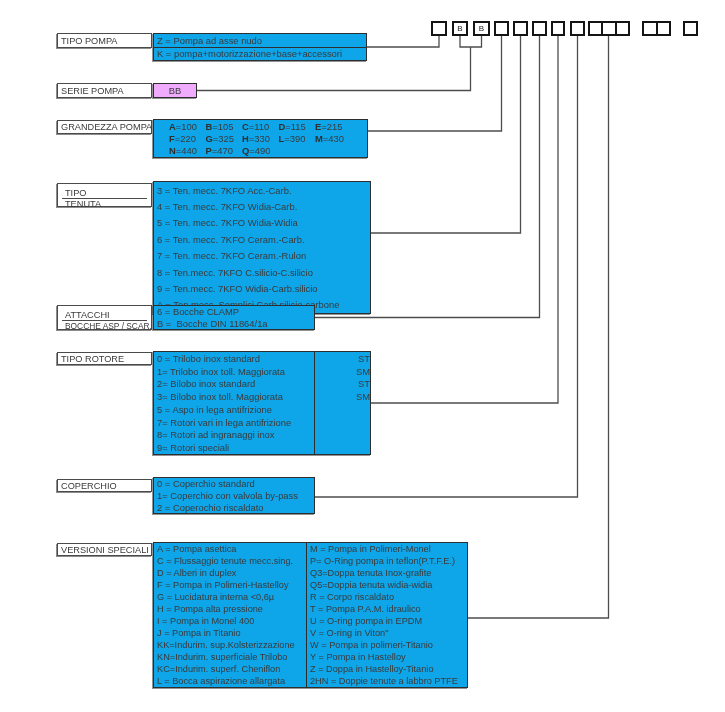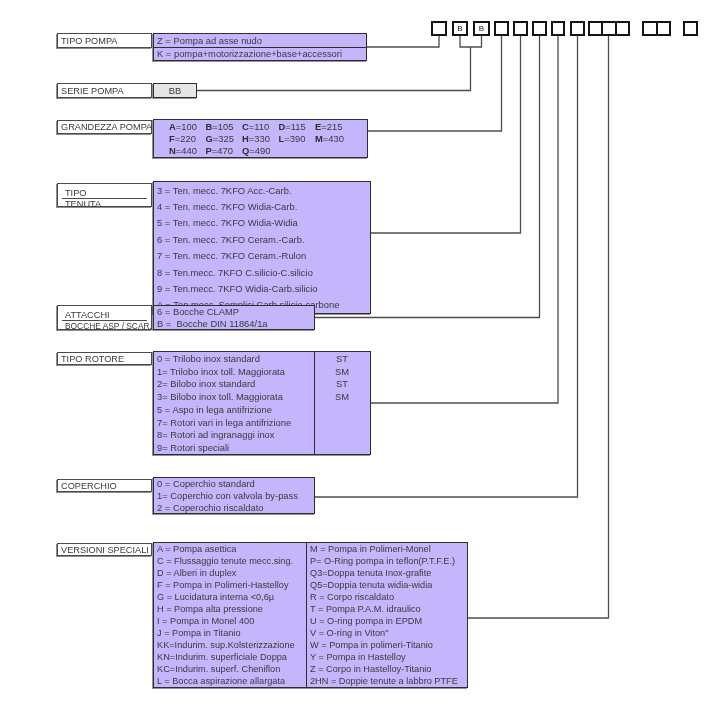--- a/index.html
+++ b/index.html
@@ -16,45 +16,45 @@
     box-shadow:-1px 1px 0 rgba(45,45,45,.55);
     box-sizing:border-box;font-size:9.2px;letter-spacing:0;
     display:flex;align-items:center;padding-left:3px;white-space:pre;
   }
   .lblbox.two{flex-direction:column;align-items:stretch;padding:4px;}
   .lblbox.two .lrow{flex:1;display:flex;align-items:center;padding-left:3px;}
   .lblbox.two .lrow + .lrow{border-top:1px solid #4a4a4a;}
 
   
   .descbox{
-    position:absolute;background:#c4b5fd;border:1px solid #2e2e2e;
+    position:absolute;background:#0ea5e9;border:1px solid #2e2e2e;
     box-shadow:-1px 1px 0 rgba(40,40,40,.5);
     box-sizing:border-box;display:flex;flex-direction:column;font-size:9.4px;
   }
   .row{flex:1;display:flex;align-items:center;padding-left:3px;white-space:pre;overflow:hidden;}
   .row.divided{border-bottom:1px solid #2e2e2e;}
   .vline{position:absolute;top:0;bottom:0;width:1px;background:#2e2e2e;}
 
   
   .ggrid{display:grid;grid-template-columns:repeat(5,36.5px);align-content:space-around;height:100%;padding-left:15px;box-sizing:border-box;}
   .gcell{white-space:pre;}
   .gcell b{font-weight:bold;color:#2f2f2f;}
 
   
   .rtext{flex:0 0 157px;overflow:hidden;white-space:pre;}
-  .rtag{flex:1;text-align:center;}
+  .rtag{flex:1;text-align:right;}
 
   
   .vcol{position:absolute;top:0;bottom:0;display:flex;flex-direction:column;}
   .vcol.left{left:0;width:151px;}
   .vcol.right{left:153px;right:1px;}
 
   
   .valbox{
-    position:absolute;background:#e5e5e5;border:1px solid #2e2e2e;
+    position:absolute;background:#f0abfc;border:1px solid #2e2e2e;
     box-shadow:-1px 1px 0 rgba(40,40,40,.5);box-sizing:border-box;
     display:flex;align-items:center;justify-content:center;font-size:9.4px;
   }
 
   
   .codebox{
     position:absolute;top:21px;height:15px;background:#fff;border:2px solid #141414;
     box-sizing:border-box;display:flex;align-items:center;justify-content:center;
     font-size:8px;color:#222;
   }
@@ -198,33 +198,33 @@
     <div class="vcol left">
       <div class="row">A = Pompa asettica</div>
       <div class="row">C = Flussaggio tenute mecc.sing.</div>
       <div class="row">D = Alberi in duplex</div>
       <div class="row">F = Pompa in Polimeri-Hastelloy</div>
       <div class="row">G = Lucidatura interna &lt;0,6µ</div>
       <div class="row">H = Pompa alta pressione</div>
       <div class="row">I = Pompa in Monel 400</div>
       <div class="row">J = Pompa in Titanio</div>
       <div class="row">KK=Indurim. sup.Kolsterizzazione</div>
-      <div class="row">KN=Indurim. superficiale Doppa</div>
+      <div class="row">KN=Indurim. superficiale Trilobo</div>
       <div class="row">KC=Indurim. superf. Cheniflon</div>
       <div class="row">L = Bocca aspirazione allargata</div>
     </div>
     <div class="vcol right">
       <div class="row">M = Pompa in Polimeri-Monel</div>
       <div class="row">P= O-Ring pompa in teflon(P.T.F.E.)</div>
       <div class="row">Q3=Doppa tenuta Inox-grafite</div>
       <div class="row">Q5=Doppia tenuta widia-widia</div>
       <div class="row">R = Corpo riscaldato</div>
       <div class="row">T = Pompa P.A.M. idraulico</div>
       <div class="row">U = O-ring pompa in EPDM</div>
       <div class="row">V = O-ring in Viton"</div>
       <div class="row">W = Pompa in polimeri-Titanio</div>
       <div class="row">Y = Pompa in Hastelloy</div>
-      <div class="row">Z = Corpo in Hastelloy-Titanio</div>
+      <div class="row">Z = Doppa in Hastelloy-Titanio</div>
       <div class="row">2HN = Doppie tenute a labbro PTFE</div>
     </div>
   </div>
 
 </div>
 
 </body></html>

